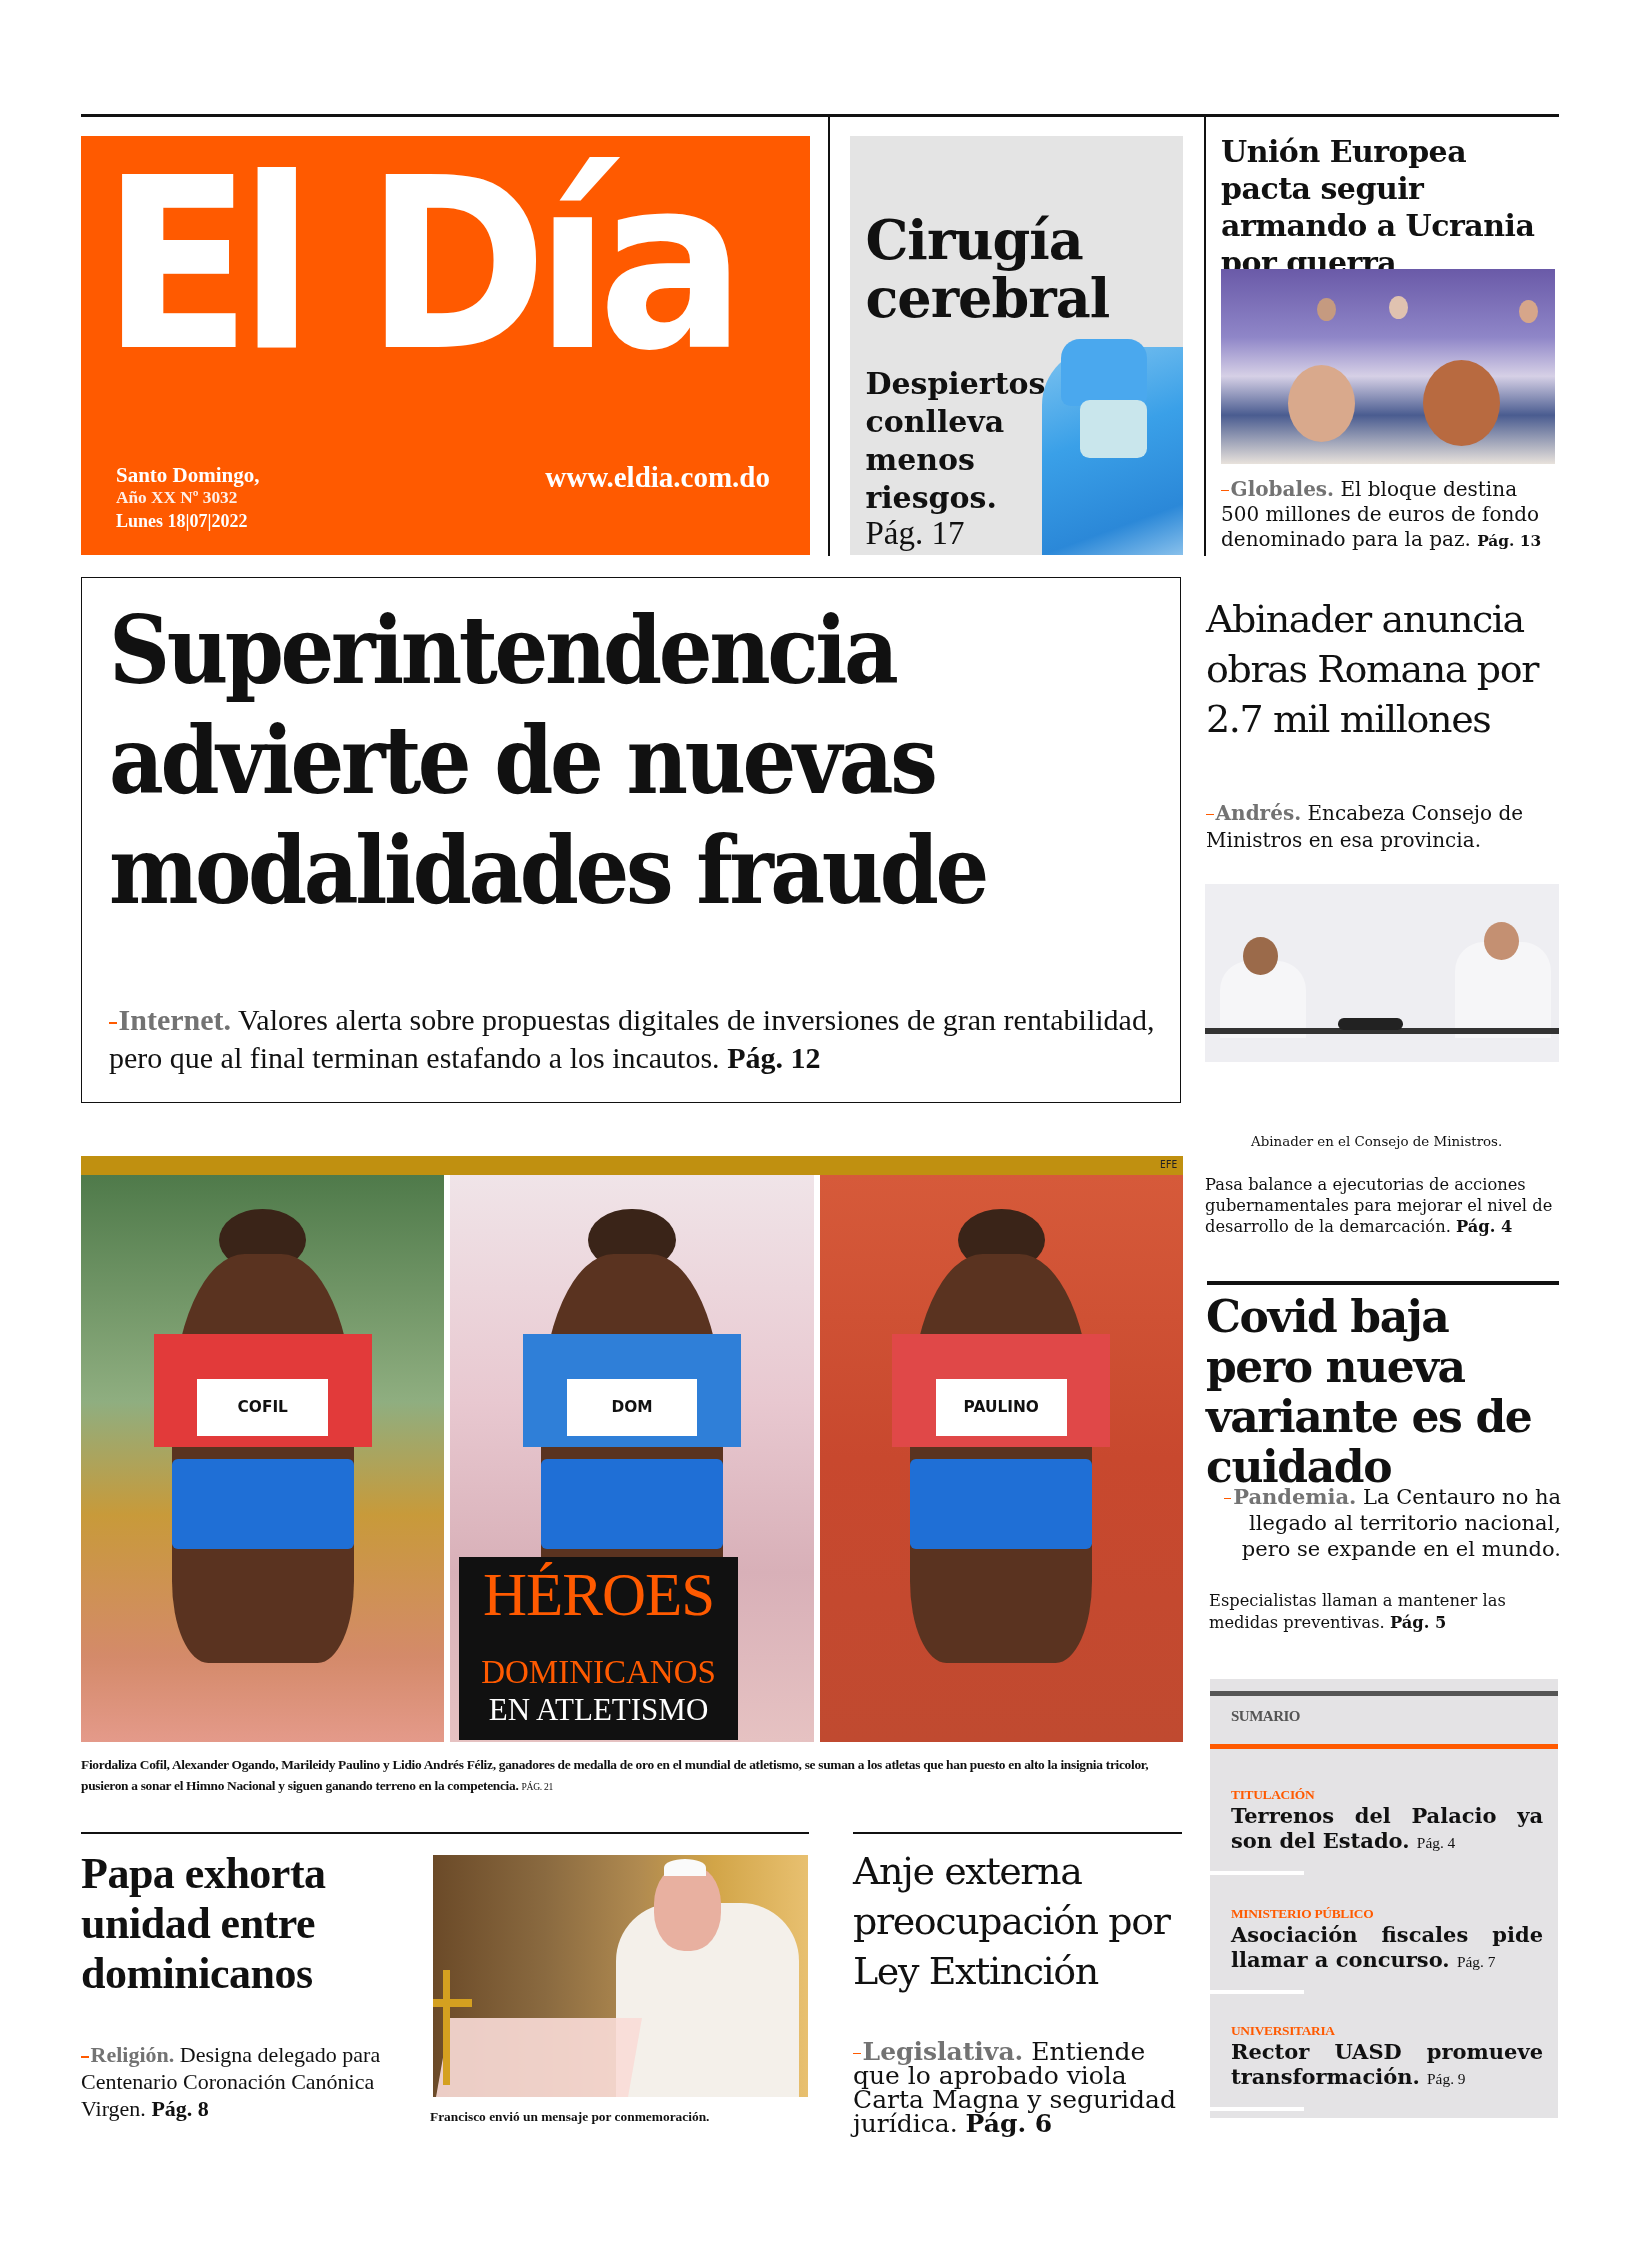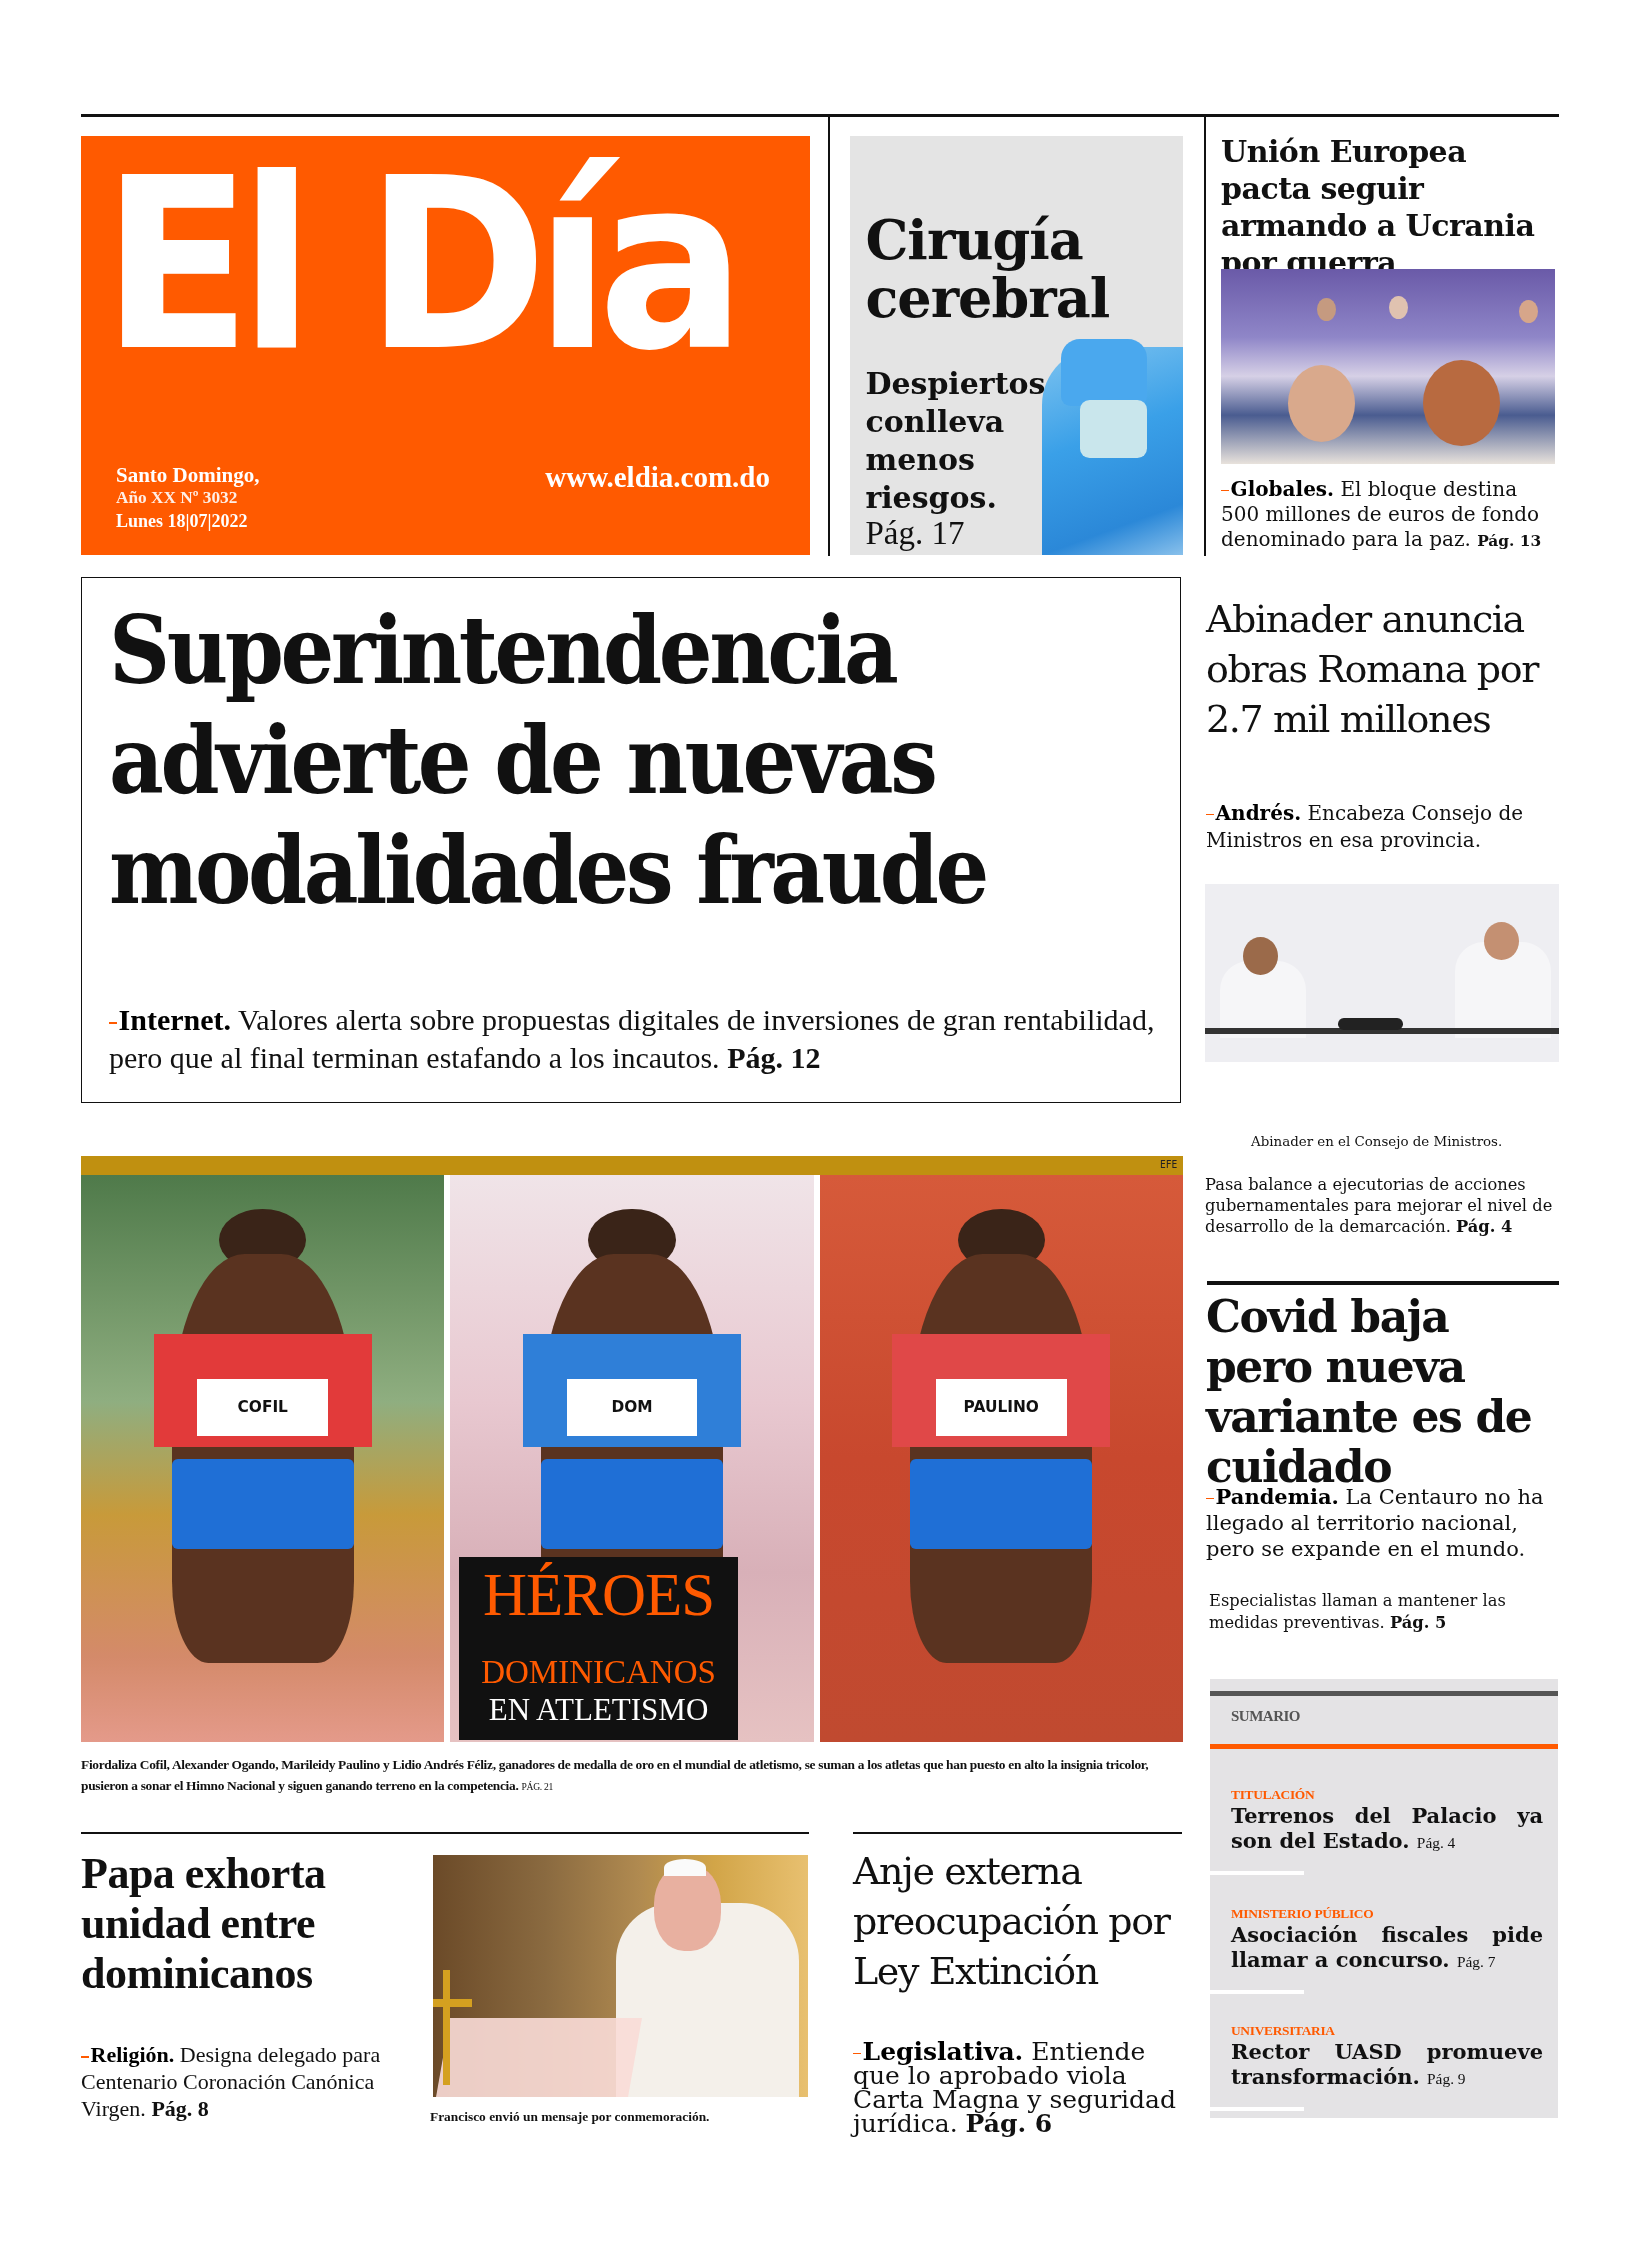--- a/index.html
+++ b/index.html
@@ -28,40 +28,40 @@
   #surgeon-photo{position:absolute;left:192px;top:211px;width:154px;height:221px;background:linear-gradient(160deg,#7fc4f0 0%,#3aa0e8 40%,#2b88d8 75%,#a9d4f2 100%);border-radius:58px 0 0 0;}
   #surgeon-cap{position:absolute;left:19px;top:-7.7px;width:86px;height:67px;background:#4aa8ee;border-radius:19px 19px 9.6px 9.6px;}
   #surgeon-face{position:absolute;left:38px;top:53px;width:67px;height:58px;background:#c9e6ec;border-radius:9.6px;}
 
   
   #eu-title{left:1221px;top:133px;width:336px;font-size:30px;font-weight:bold;line-height:37px;letter-spacing:-0.5px;}
   #eu-photo{left:1221px;top:269px;width:334px;height:195px;background:linear-gradient(180deg,#6a5aa8 0%,#8f86c8 35%,#d6d0e6 55%,#4a5c90 75%,#e8e2dc 100%);overflow:hidden;}
   .eu-head{position:absolute;border-radius:50%;}
   #eu-body{left:1221px;top:477px;width:336px;font-size:20px;line-height:25px;}
 
-  .kicker{color:#000000;font-weight:bold;}
+  .kicker{color:#737373;font-weight:bold;}
   .kicker::before{content:"";display:inline-block;width:7.7px;height:1.9px;background:#ff5a00;vertical-align:middle;margin-right:1.9px;}
   .pag{font-weight:bold;}
 
   
   #lead{left:81px;top:577px;width:1100px;height:526px;border:1.9px solid #111;box-sizing:border-box;}
   #lead-title{position:absolute;left:27px;top:17.3px;font-family:"DejaVu Serif",serif;font-weight:bold;font-size:94px;line-height:110px;letter-spacing:-3.8px;transform:scaleX(.9);transform-origin:left top;white-space:nowrap;}
   #lead-deck{position:absolute;left:27px;top:423px;width:1047px;font-family:"Liberation Serif",serif;font-size:30px;line-height:38px;}
 
   
   #ab-title{left:1206px;top:594px;width:355px;font-family:"DejaVu Serif",serif;font-size:38px;line-height:50px;letter-spacing:-1.4px;}
   #ab-deck{left:1206px;top:800px;width:355px;font-size:20px;line-height:27px;}
   #ab-photo{left:1205px;top:884px;width:354px;height:178px;background:#eeeef2;overflow:hidden;}
   #ab-caption{left:1205px;top:1134px;width:354px;font-size:13.4px;font-weight:normal;margin-left:46px;}
   #ab-body{left:1205px;top:1174px;width:354px;font-size:16.3px;line-height:21px;}
 
   #div-covid{left:1207px;top:1281px;width:352px;height:3.8px;}
 
   #covid-title{left:1206px;top:1292px;width:355px;font-size:44px;font-weight:bold;line-height:50px;letter-spacing:-1.4px;}
-  #covid-deck{left:1206px;top:1484px;width:355px;font-size:21px;line-height:26px;}
+  #covid-deck{left:1206px;top:1484px;width:355px;font-size:21px;line-height:26px;text-align:right;}
   #covid-body{left:1209px;top:1590px;width:346px;font-size:16.3px;line-height:22px;}
 
   
   #gold-bar{left:81px;top:1156px;width:1102px;height:19px;background:#c09010;}
   #efe{position:absolute;right:5.8px;top:2.9px;font-size:9.6px;color:#222;font-family:"DejaVu Sans Mono",monospace;}
   #athletes{left:81px;top:1175px;width:1102px;height:567px;display:flex;gap:5.8px;background:#fff;}
   .ath{flex:1;position:relative;overflow:hidden;}
   .ath-body{position:absolute;left:25%;top:14%;width:50%;height:72%;border-radius:40% 40% 20% 20%;}
   .ath-top{position:absolute;left:20%;top:28%;width:60%;height:20%;}
   .ath-shorts{position:absolute;left:25%;top:50%;width:50%;height:16%;background:#1f6fd6;border-radius:5.8px;}

